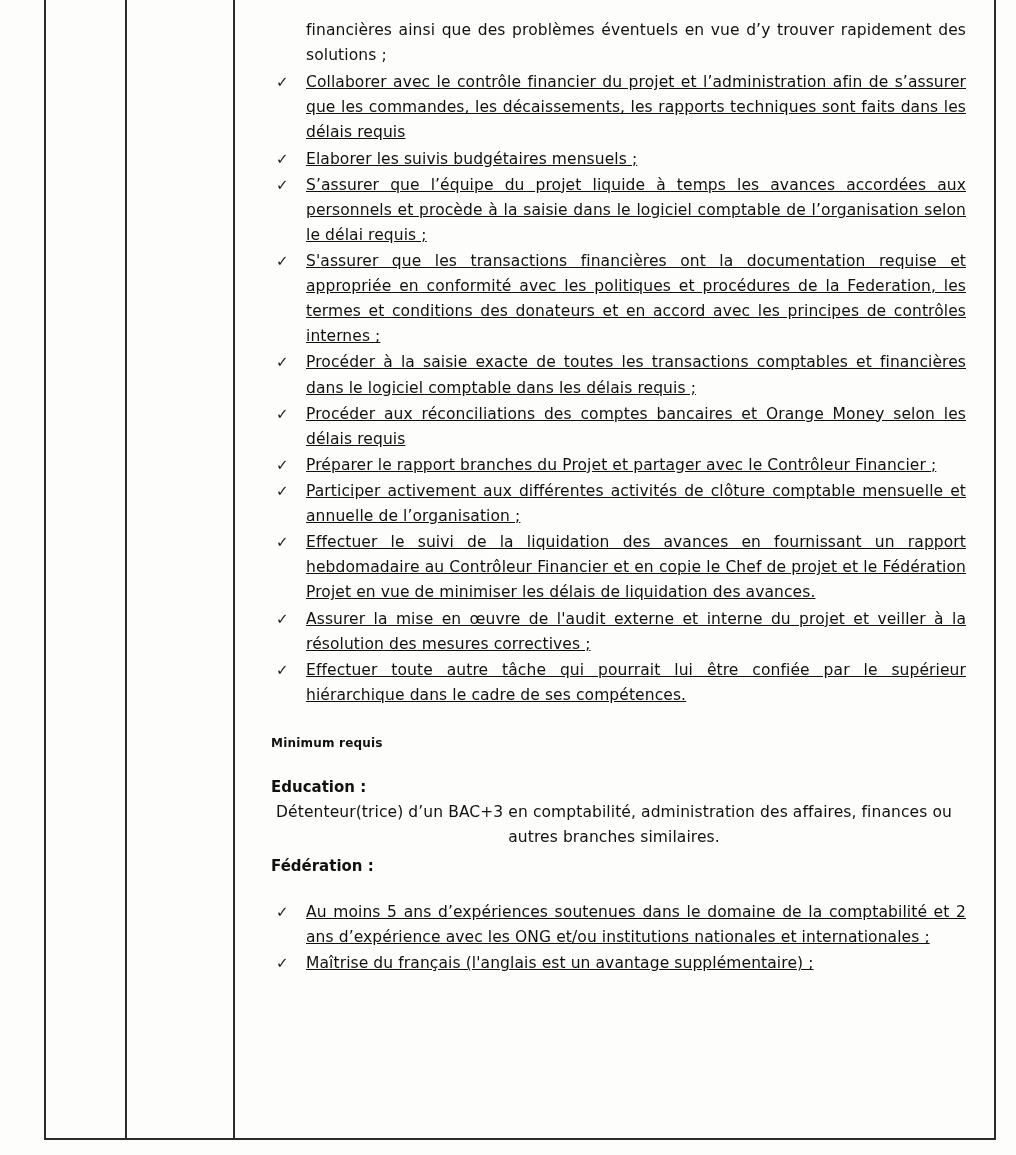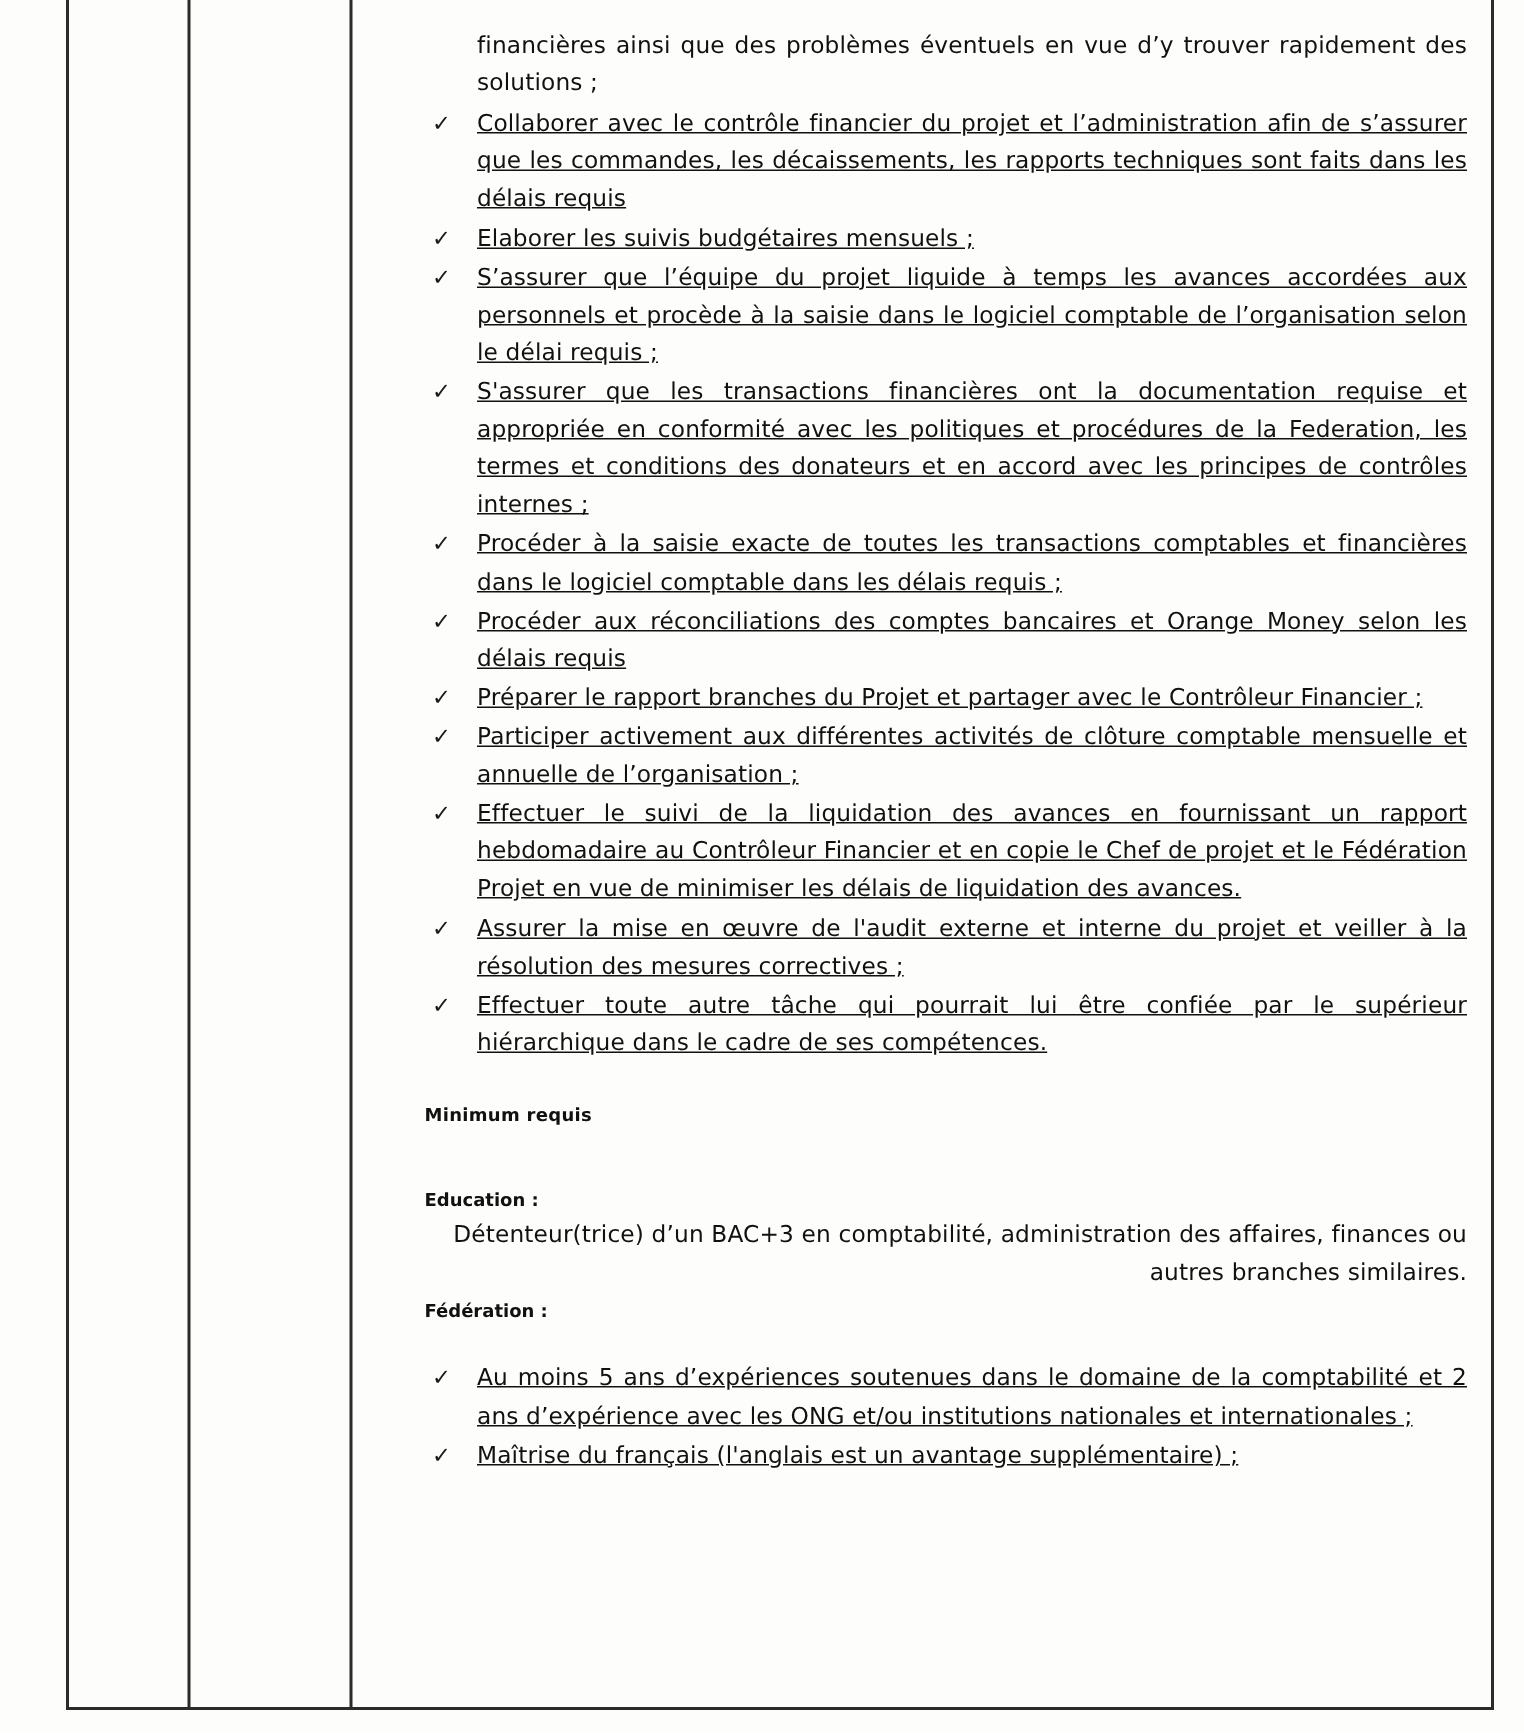--- a/index.html
+++ b/index.html
@@ -39,21 +39,21 @@
   .col-divider-2 {
     position: absolute;
     left: 233px;
     top: 0;
     width: 0;
     height: 1140px;
     border-left: 2px solid #2b2b2b;
   }
   .content {
     position: absolute;
-    left: 278px;
+    left: 266px;
     top: 18px;
     width: 700px;
     font-size: 15.5px;
     line-height: 1.62;
     color: #111;
   }
   .para-cont {
     margin: 0 0 2px 0;
     text-align: justify;
     text-justify: inter-word;
@@ -86,29 +86,29 @@
     text-decoration: underline;
   }
   .section-head {
     font-weight: bold;
     margin: 26px 0 0 5px;
     font-size: 12px;
     letter-spacing: 0.2px;
   }
   .sub-head {
     font-weight: bold;
-    margin: 38px 0 0 5px;
-    font-size: 12px;
+    margin: 22px 0 0 5px;
+    font-size: 15px;
   }
   .sub-head.tight {
     margin-top: 4px;
   }
   .plain-block {
     margin: 0 0 0 0;
-    text-align: right;
+    text-align: center;
     letter-spacing: 0.1px;
   }
   .plain-block.neg {
     margin-left: -4px;
   }
   .spacer-md { height: 22px; }
   .last-list li { margin-bottom: 0px; }
 </style>
 </head>
 <body>

